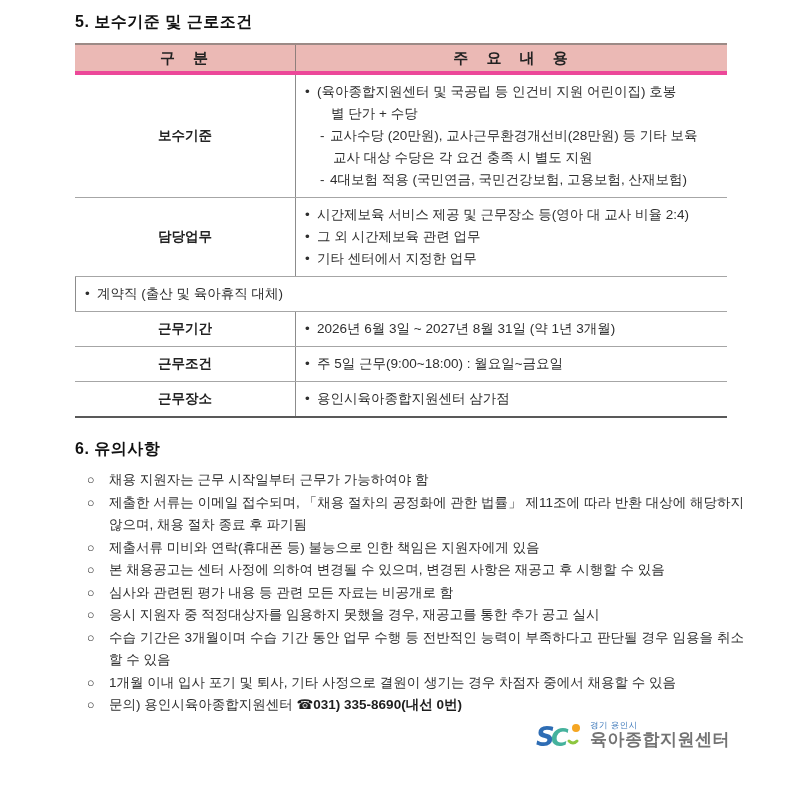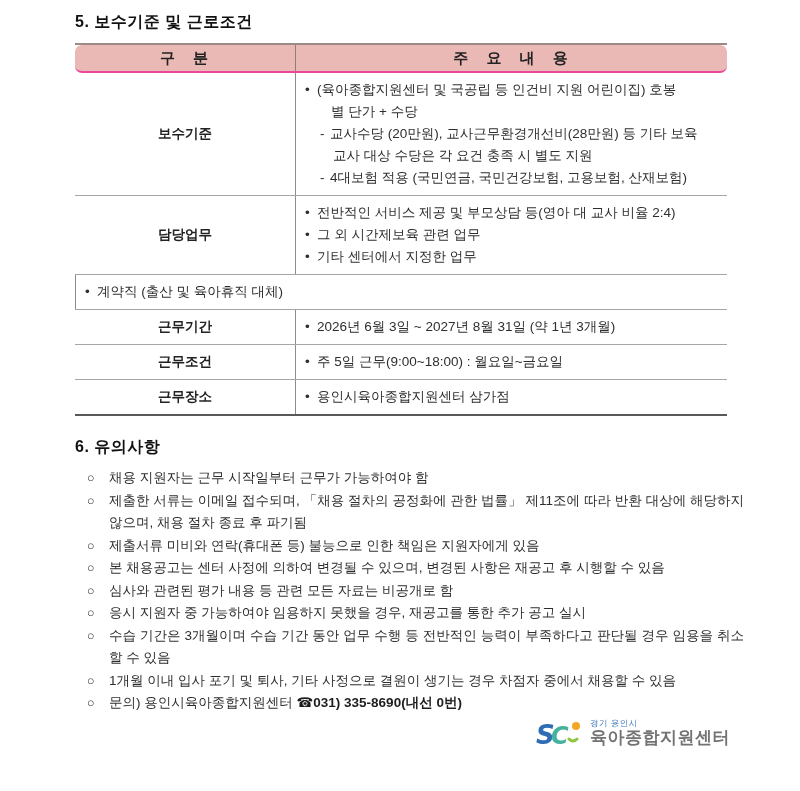--- a/index.html
+++ b/index.html
@@ -21,22 +21,21 @@
   
   .tbl{
     width:652px;
     border-top:2px solid #9c8a86;
     border-bottom:2px solid #595959;
     font-size:13.5px;
   }
   .thead{
     display:flex;
     background:#ebb9b5;
-    border-bottom:2px solid #ec4899;
-    border-radius:7px;
+    border-bottom:4px solid #ec4899;
   }
   .th{
     font-weight:bold;color:#222;font-size:15px;
     text-align:center;padding:4px 0 3px 0;
     word-spacing:10px;letter-spacing:2px;
   }
   .th.c1{width:220px;}
   .th.c2{flex:1;border-left:1px solid #8f7f7c;}
   .tr{display:flex;border-bottom:1px solid #a6a6a6;}
   .tr:last-child{border-bottom:none;justify-content:space-between;}
@@ -110,21 +109,21 @@
             <span>4대보험 적용 (국민연금, 국민건강보험, 고용보험, 산재보험)</span>
           </div>
       </div>
     </div>
 
     <div class="tr">
       <div class="td label">담당업무</div>
       <div class="td content">
         <div class="ln b">
             <span class="mk">•</span>
-            <span>전반적인 서비스 제공 및 부모상담 등(영아 대 교사 비율 2:4)</span>
+            <span>시간제보육 서비스 제공 및 근무장소 등(영아 대 교사 비율 2:4)</span>
           </div>
         <div class="ln b">
             <span class="mk">•</span>
             <span>그 외 시간제보육 관련 업무</span>
           </div>
         <div class="ln b">
             <span class="mk">•</span>
             <span>기타 센터에서 지정한 업무</span>
           </div>
       </div>
@@ -188,21 +187,21 @@
     <div class="note">
         <span class="mk">○</span>
         <span class="tx">본 채용공고는 센터 사정에 의하여 변경될 수 있으며, 변경된 사항은 재공고 후 시행할 수 있음</span>
       </div>
     <div class="note">
         <span class="mk">○</span>
         <span class="tx">심사와 관련된 평가 내용 등 관련 모든 자료는 비공개로 함</span>
       </div>
     <div class="note">
         <span class="mk">○</span>
-        <span class="tx">응시 지원자 중 가능하여야 임용하지 못했을 경우, 재공고를 통한 추가 공고 실시</span>
+        <span class="tx">응시 지원자 중 적정대상자를 임용하지 못했을 경우, 재공고를 통한 추가 공고 실시</span>
       </div>
     <div class="note">
         <span class="mk">○</span>
         <span class="tx">수습 기간은 3개월이며 수습 기간 동안 업무 수행 등 전반적인 능력이 부족하다고 판단될 경우 임용을 취소할 수 있음</span>
       </div>
     <div class="note">
         <span class="mk">○</span>
         <span class="tx">1개월 이내 입사 포기 및 퇴사, 기타 사정으로 결원이 생기는 경우 차점자 중에서 채용할 수 있음</span>
       </div>
     <div class="note">

